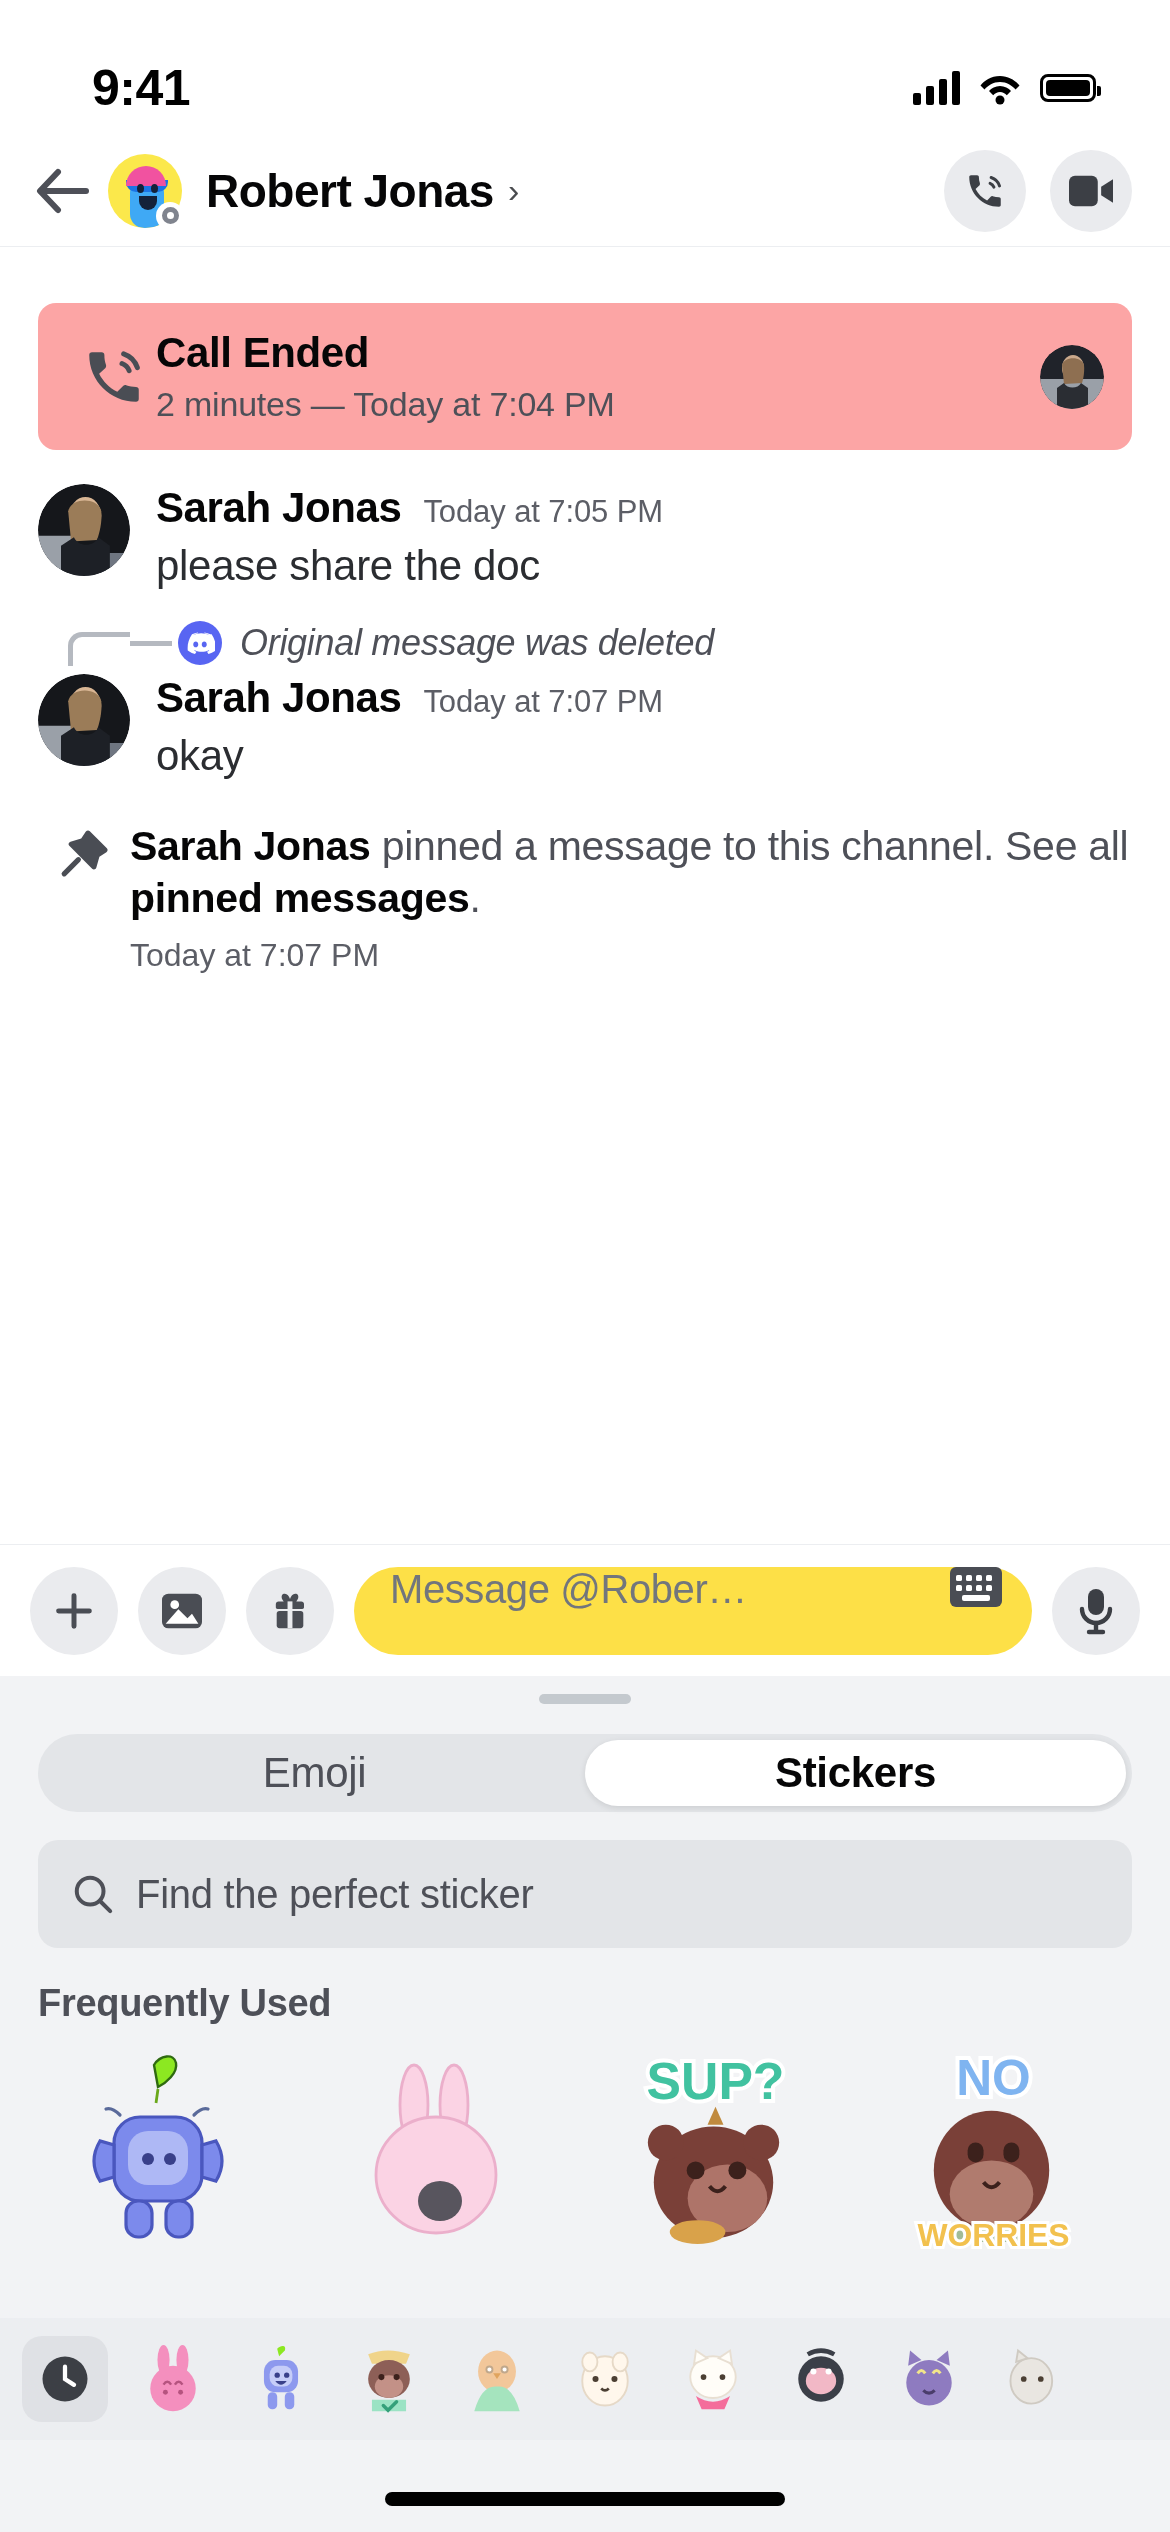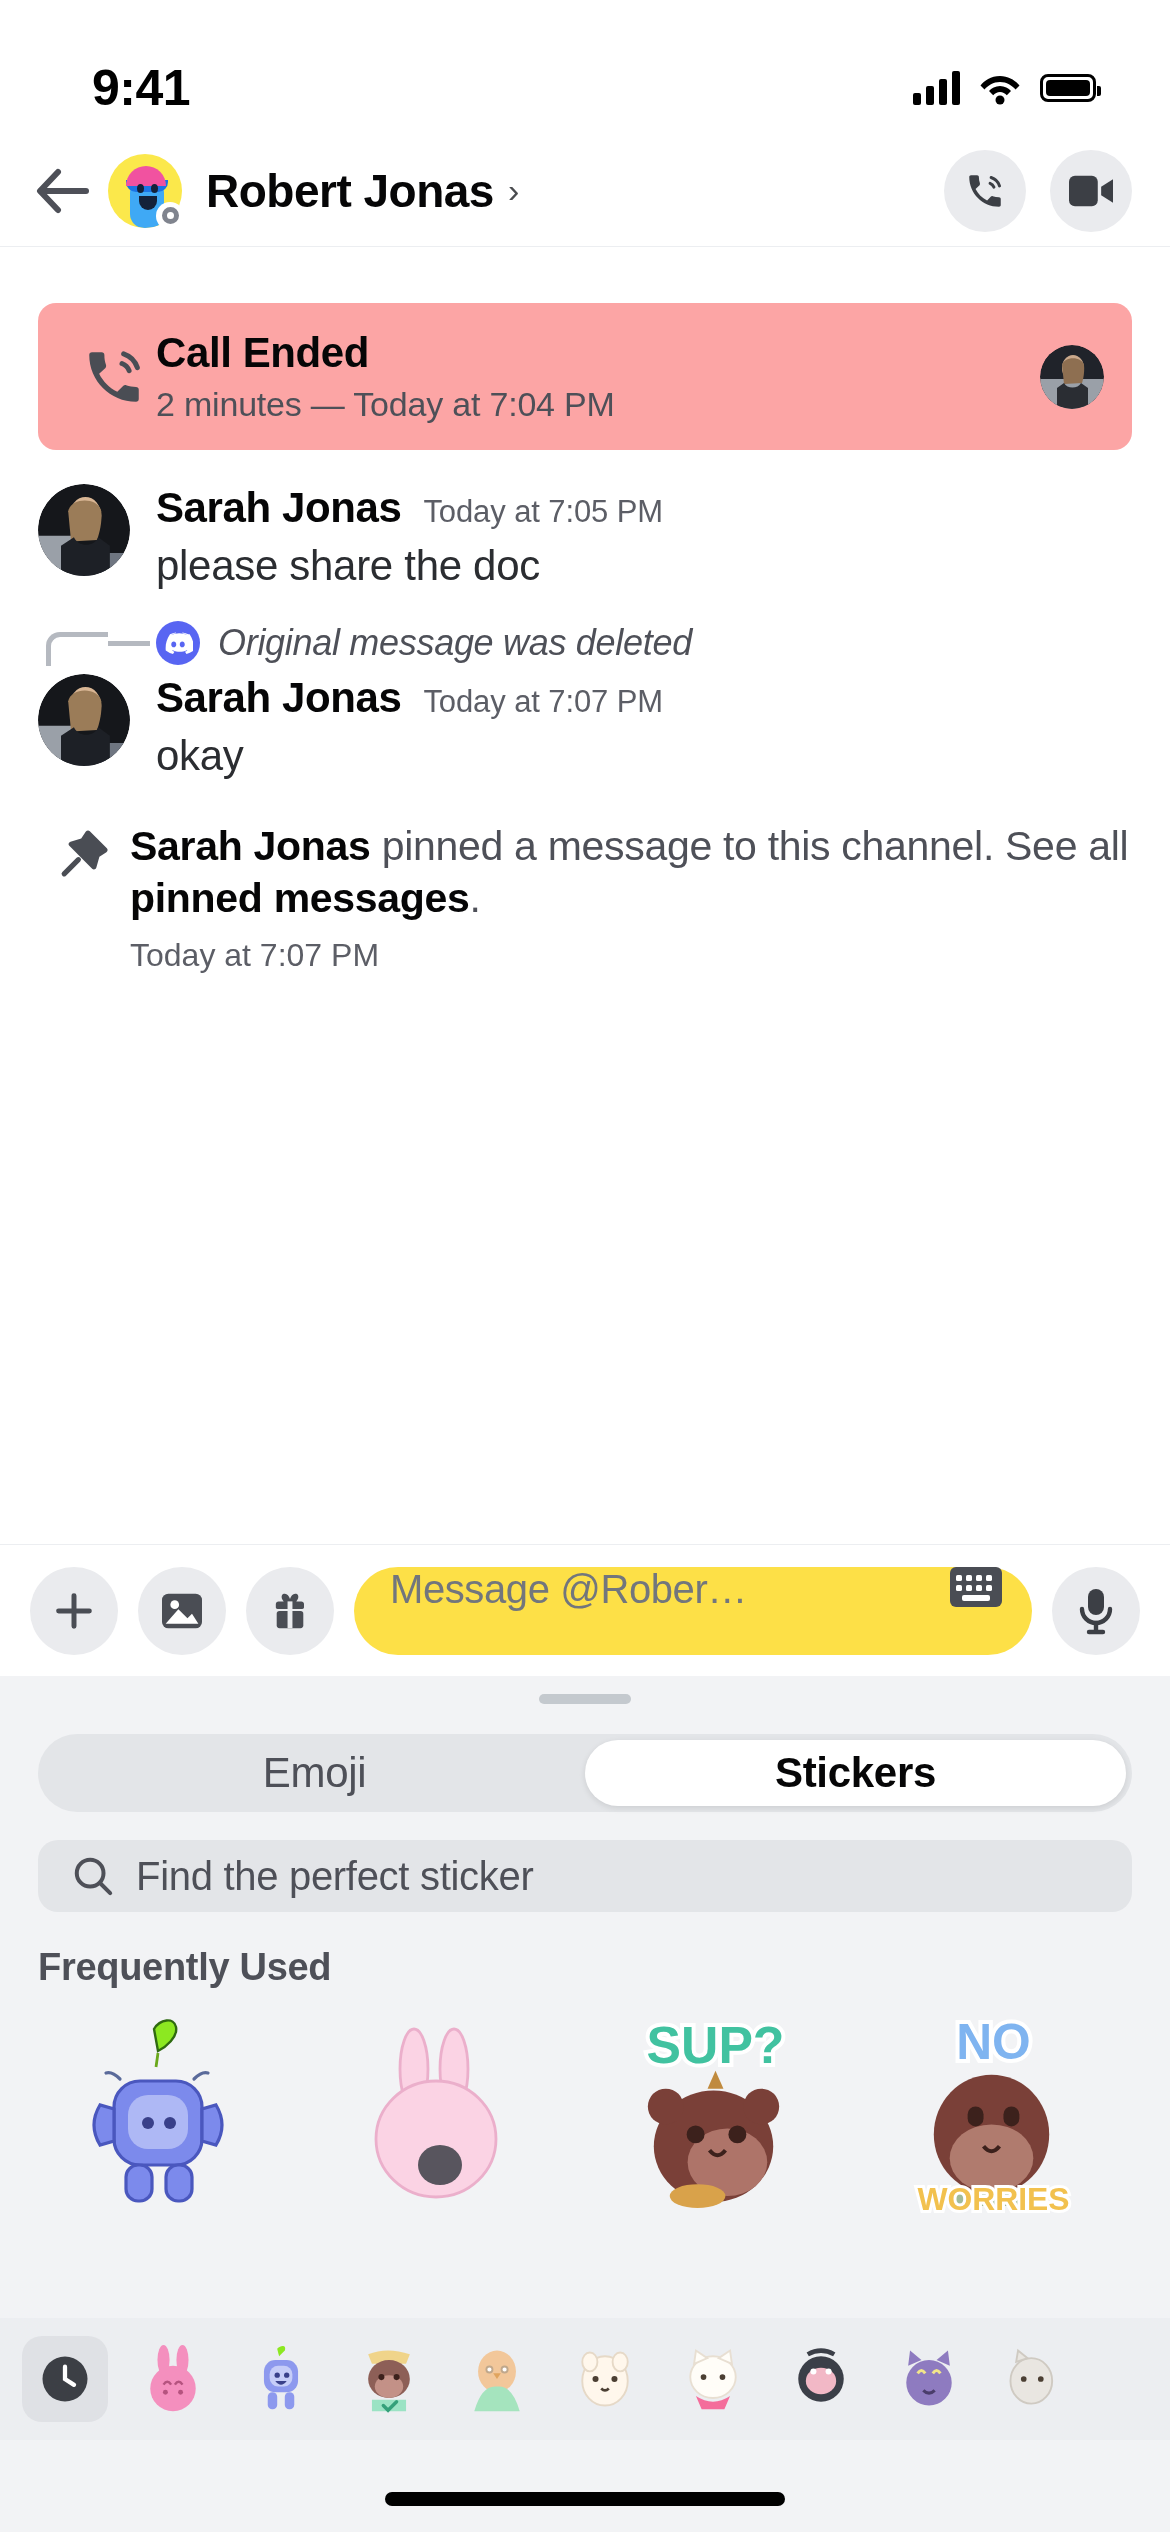--- a/index.html
+++ b/index.html
@@ -66,21 +66,21 @@
   .call-av { width:64px; height:64px; border-radius:50%; overflow:hidden; flex:0 0 64px; }
 
   .msg { display:flex; padding:34px 38px 0 38px; }
   .msg-av { width:92px; height:92px; border-radius:50%; overflow:hidden; flex:0 0 92px; margin-right:26px; }
   .msg-body { flex:1 1 auto; min-width:0; }
   .msg-head { display:flex; align-items:baseline; gap:22px; }
   .msg-author { font-size:42px; font-weight:700; color:#060607; letter-spacing:-0.4px; }
   .msg-time { font-size:31px; color:#5c5e66; letter-spacing:-0.1px; }
   .msg-text { font-size:42px; color:#2b2d31; margin-top:10px; letter-spacing:-0.3px; }
 
-  .reply-ref { display:flex; align-items:center; padding:30px 38px 0 16px; }
+  .reply-ref { display:flex; align-items:center; padding:30px 38px 0 38px; }
   .reply-spine { width:92px; flex:0 0 92px; display:flex; justify-content:flex-end; align-items:flex-end; height:46px; }
   .reply-spine span { display:block; width:62px; height:34px; border-left:5px solid #b5b9c0; border-top:5px solid #b5b9c0;
                       border-top-left-radius:14px; }
   .reply-dash { width:42px; height:5px; background:#b5b9c0; }
   .reply-av { width:44px; height:44px; border-radius:50%; background:#5865F2; display:flex; align-items:center;
               justify-content:center; margin-left:6px; flex:0 0 44px;}
   .reply-txt { font-size:36px; font-style:italic; color:#4e5058; margin-left:18px; letter-spacing:-0.3px; white-space:nowrap; }
 
   .pin-row { display:flex; padding:40px 38px 0 38px; }
   .pin-ico { width:92px; flex:0 0 92px; display:flex; justify-content:center; padding-top:6px; }
@@ -97,21 +97,21 @@
               padding:0 30px 0 36px; min-width:0; }
   .ib-placeholder { flex:1 1 auto; font-size:40px; color:#72767d; letter-spacing:-0.4px; white-space:nowrap; overflow:hidden; }
 
   
   .drawer { flex:0 0 856px; background:#f2f3f5; display:flex; flex-direction:column; position:relative; }
   .grabber { width:92px; height:10px; border-radius:5px; background:#c4c9ce; margin:18px auto 0 auto; }
   .seg { margin:30px 38px 0 38px; height:78px; background:#e3e5e8; border-radius:52px; display:flex; padding:6px; position:relative; }
   .seg-item { flex:1 1 0; display:flex; align-items:center; justify-content:center; border-radius:46px;
               font-size:42px; color:#4e5058; letter-spacing:-0.3px; }
   .seg-item.active { background:#fff; font-weight:700; color:#060607; box-shadow:0 2px 6px rgba(0,0,0,.10); }
-  .search { margin:28px 38px 0 38px; height:72px; background:#e3e5e8; border-radius:20px; display:flex; align-items:center; padding:0 34px; }
+  .search { margin:28px 38px 0 38px; height:108px; background:#e3e5e8; border-radius:20px; display:flex; align-items:center; padding:0 34px; }
   .search-ph { font-size:40px; color:#4e5058; margin-left:22px; letter-spacing:-0.3px; }
   .sec-title { font-size:38px; font-weight:700; color:#4e5058; margin:34px 0 0 38px; letter-spacing:-0.3px; }
   .sticker-grid { display:flex; padding:14px 38px 0 22px; gap:0;text-align:right; }
   .sticker-cell { flex:1 1 0; height:220px; display:flex; align-items:center; justify-content:center; position:relative; }
   .packs { position:absolute; left:0; right:0; bottom:92px; height:122px; background:#eceef1; display:flex;
            align-items:center; padding:0 22px; gap:22px; overflow:hidden; }
   .pack { width:86px; height:86px; flex:0 0 86px; border-radius:20px; display:flex; align-items:center; justify-content:center; position:relative; }
   .pack.sel { background:#dfe1e5; }
   .home-ind { position:absolute; left:50%; transform:translateX(-50%); bottom:26px; width:400px; height:14px;
               background:#000; border-radius:7px; }

